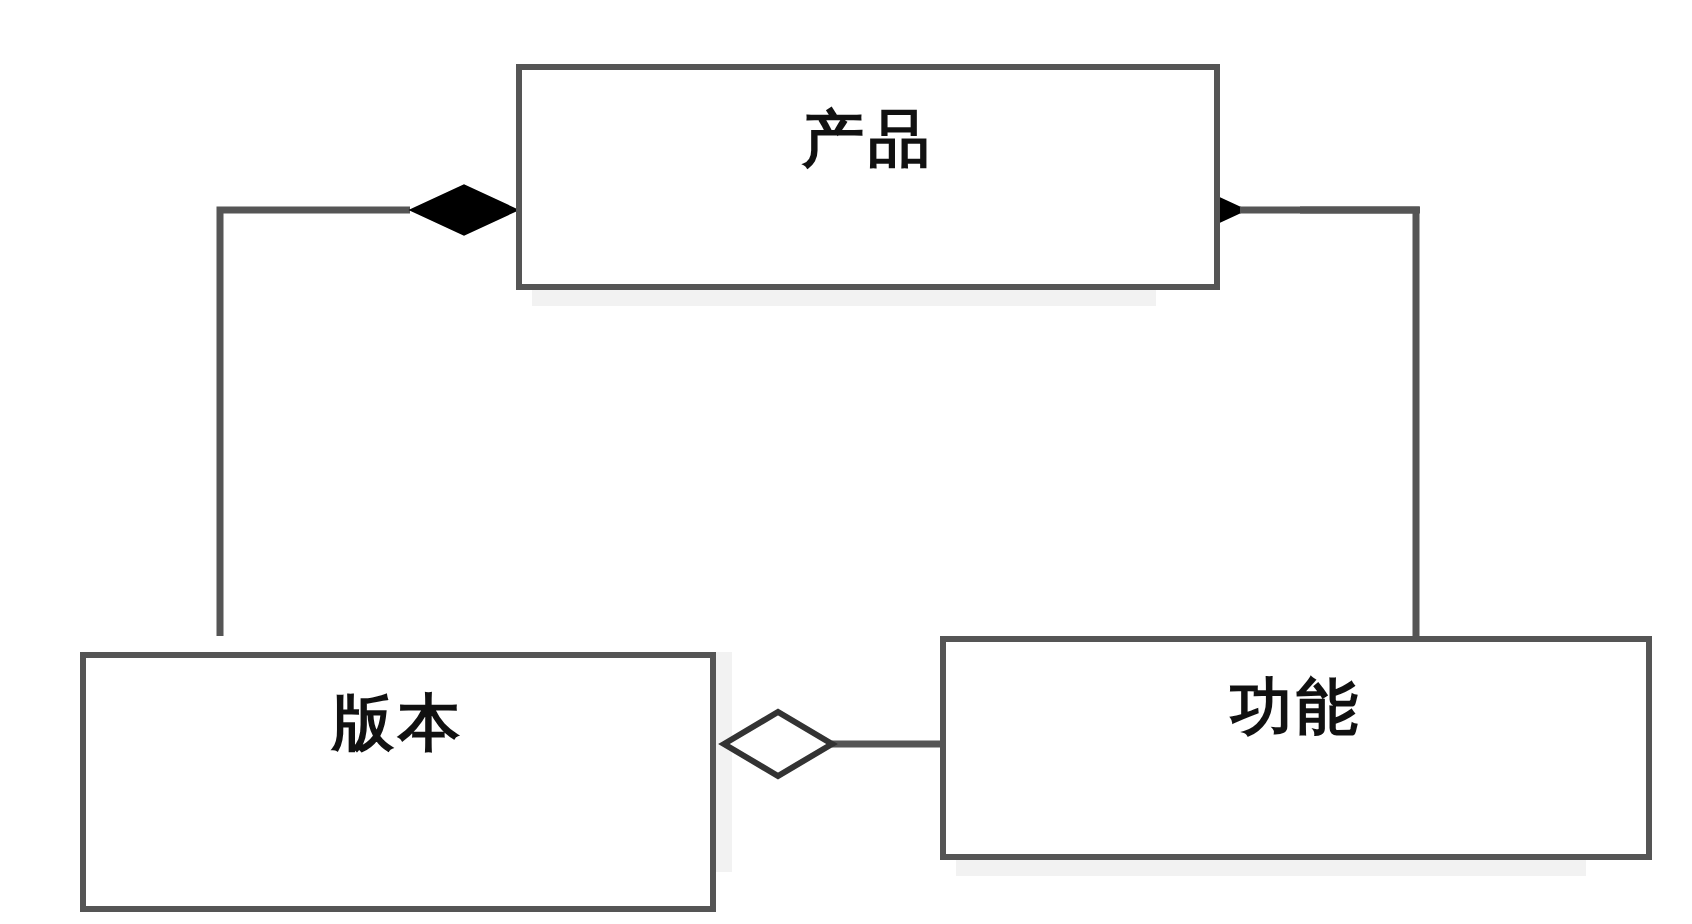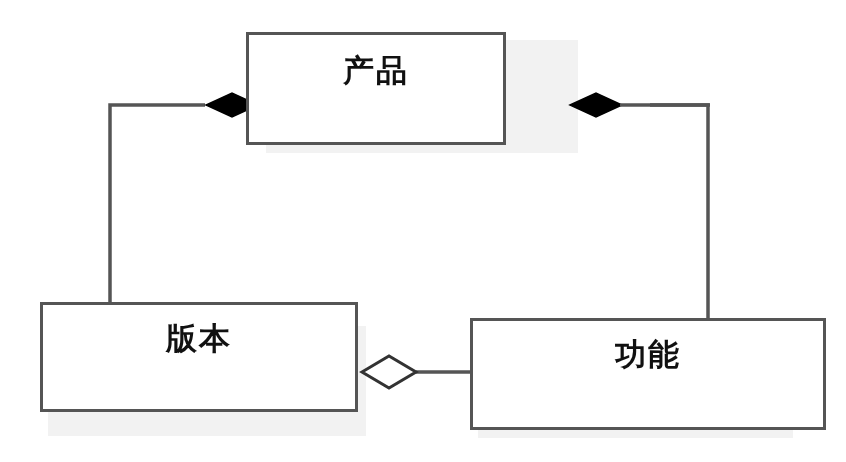--- a/index.html
+++ b/index.html
@@ -43,32 +43,32 @@
     font-family: "DejaVu Sans", "Liberation Sans", sans-serif;
     font-weight: bold;
     font-size: 31px;
     line-height: 1;
     color: #111111;
     letter-spacing: 2px;
     white-space: nowrap;
     user-select: none;
   }
   #node-product {
-    left: 246px;
+    left: 258px;
     top: 32px;
-    width: 260px;
+    width: 352px;
     height: 113px;
     z-index: 3;
   }
   #node-product .node-label { padding-top: 20px; }
   #node-version {
     left: 40px;
-    top: 302px;
+    top: 326px;
     width: 318px;
-    height: 110px;
+    height: 130px;
     z-index: 3;
   }
   #node-version .node-label { padding-top: 18px; }
   #node-feature {
     left: 470px;
     top: 318px;
     width: 356px;
     height: 112px;
     z-index: 3;
   }

